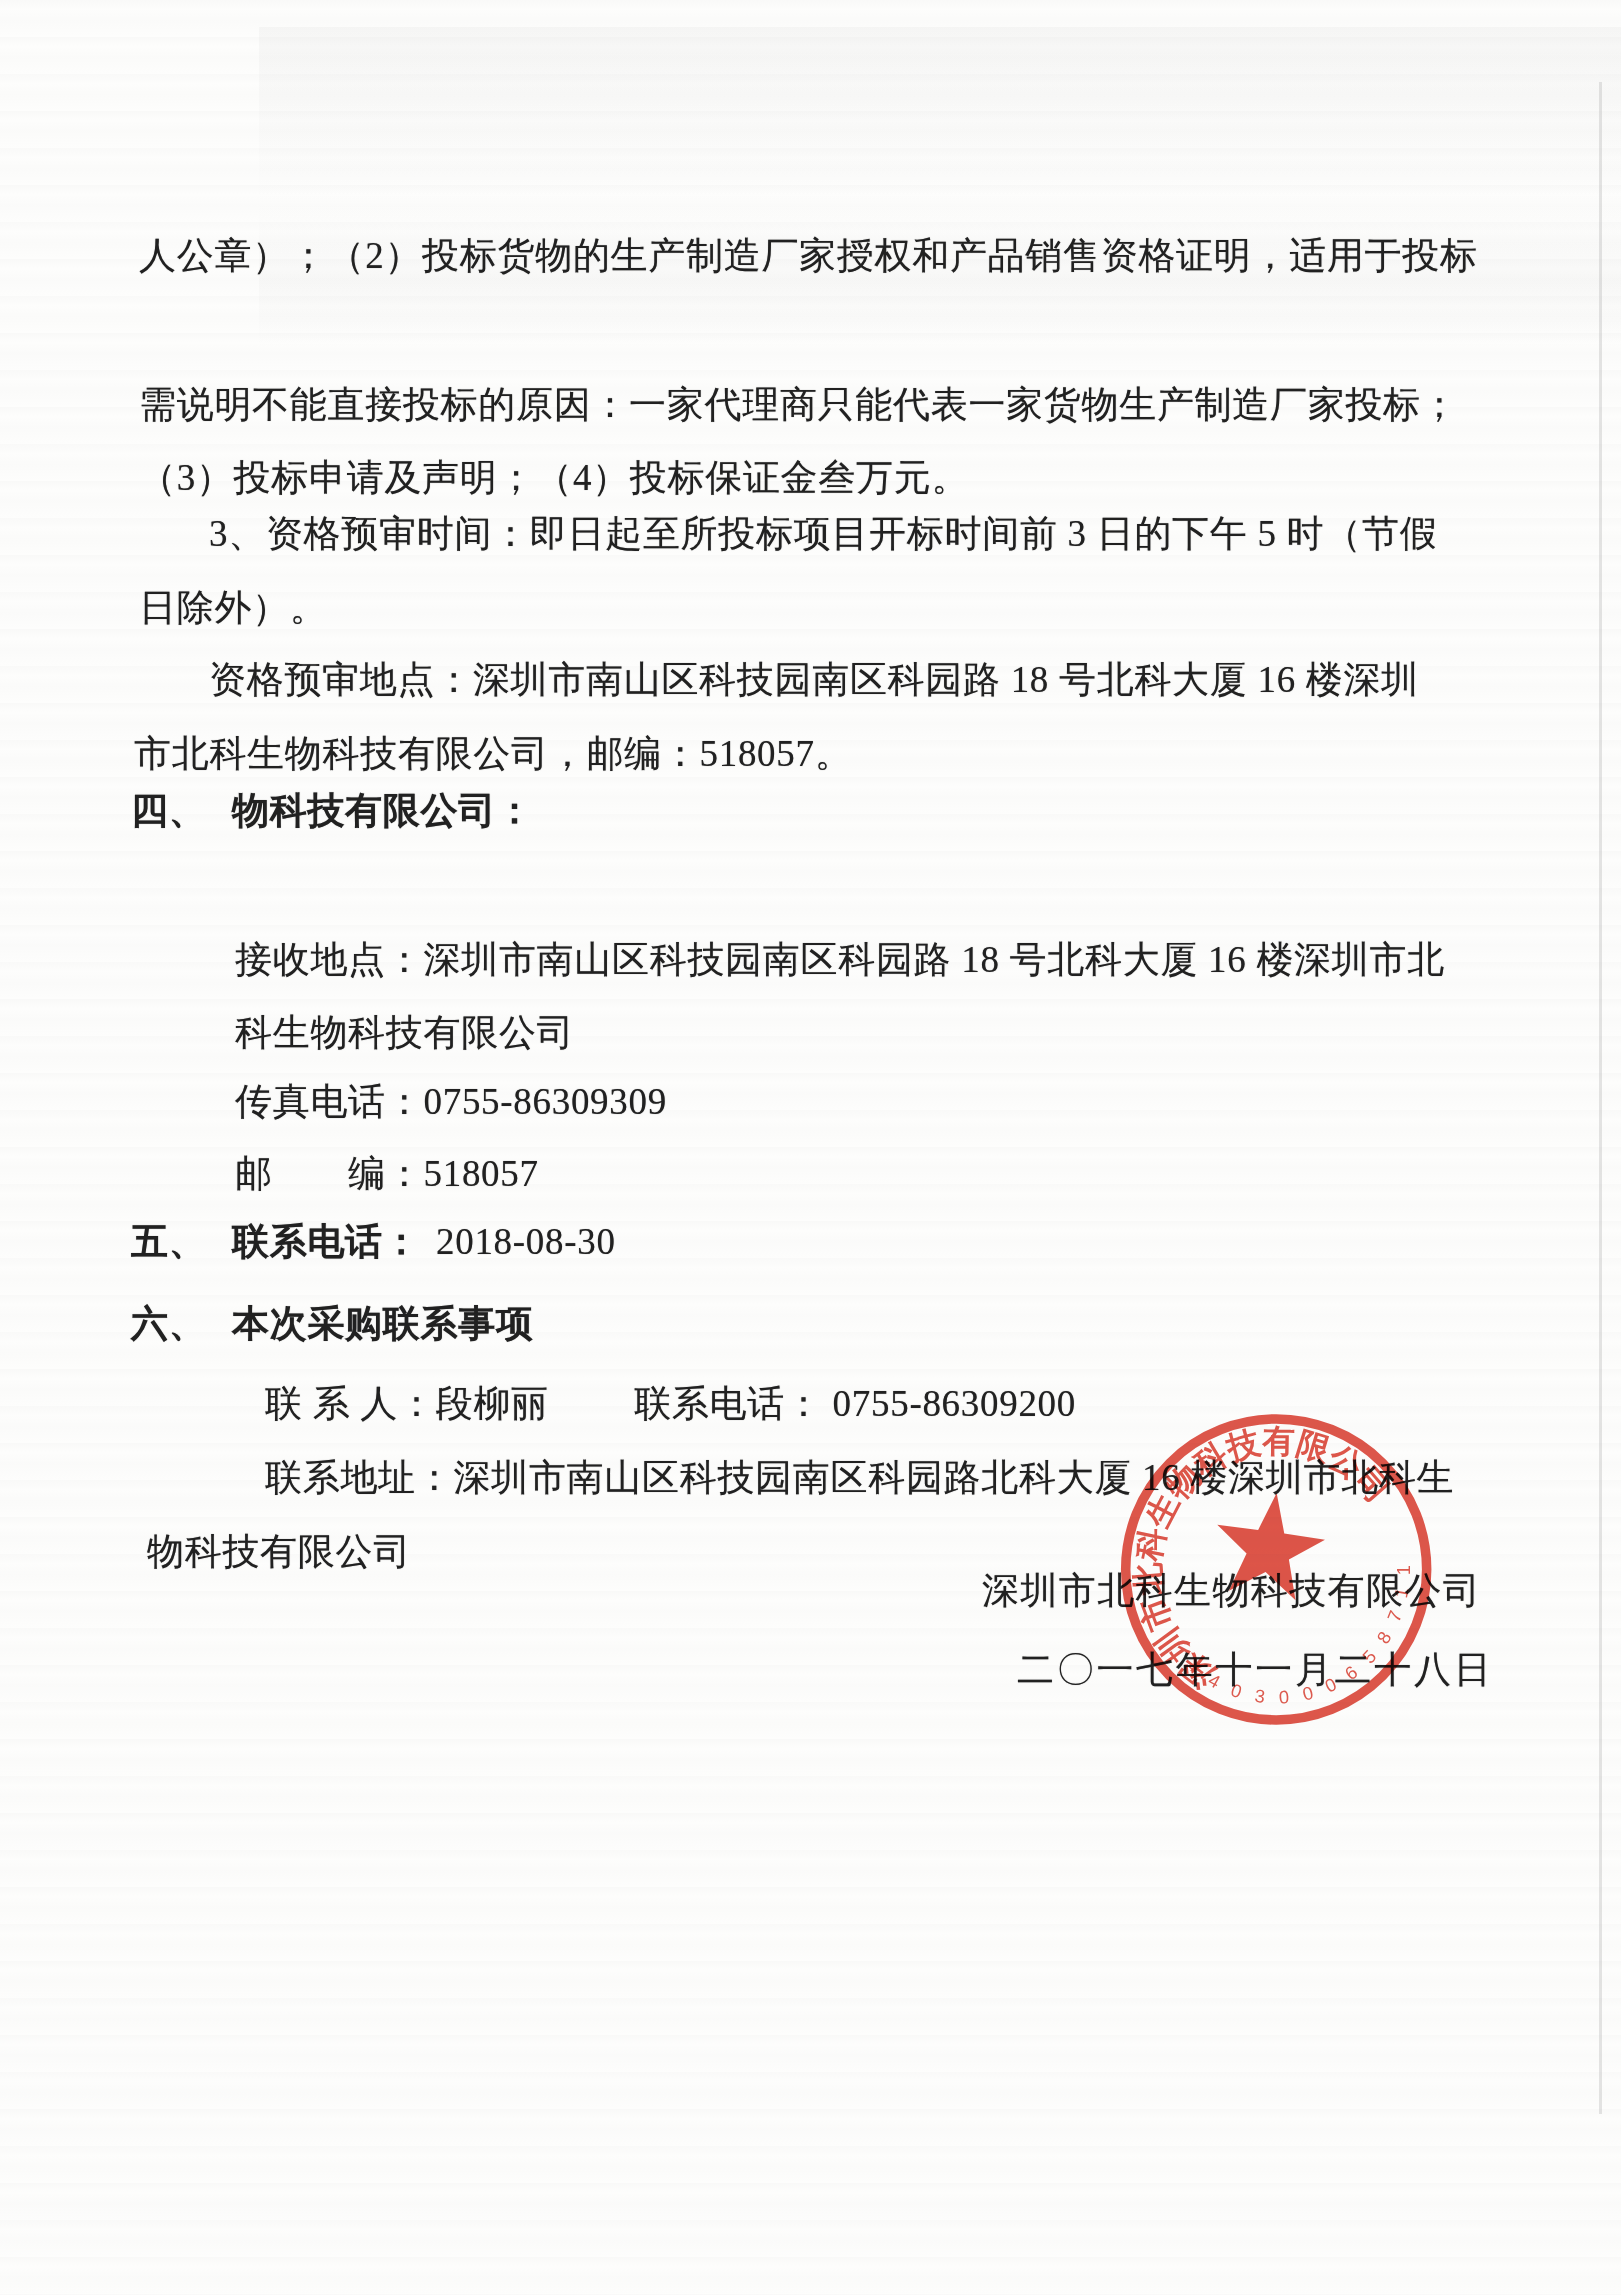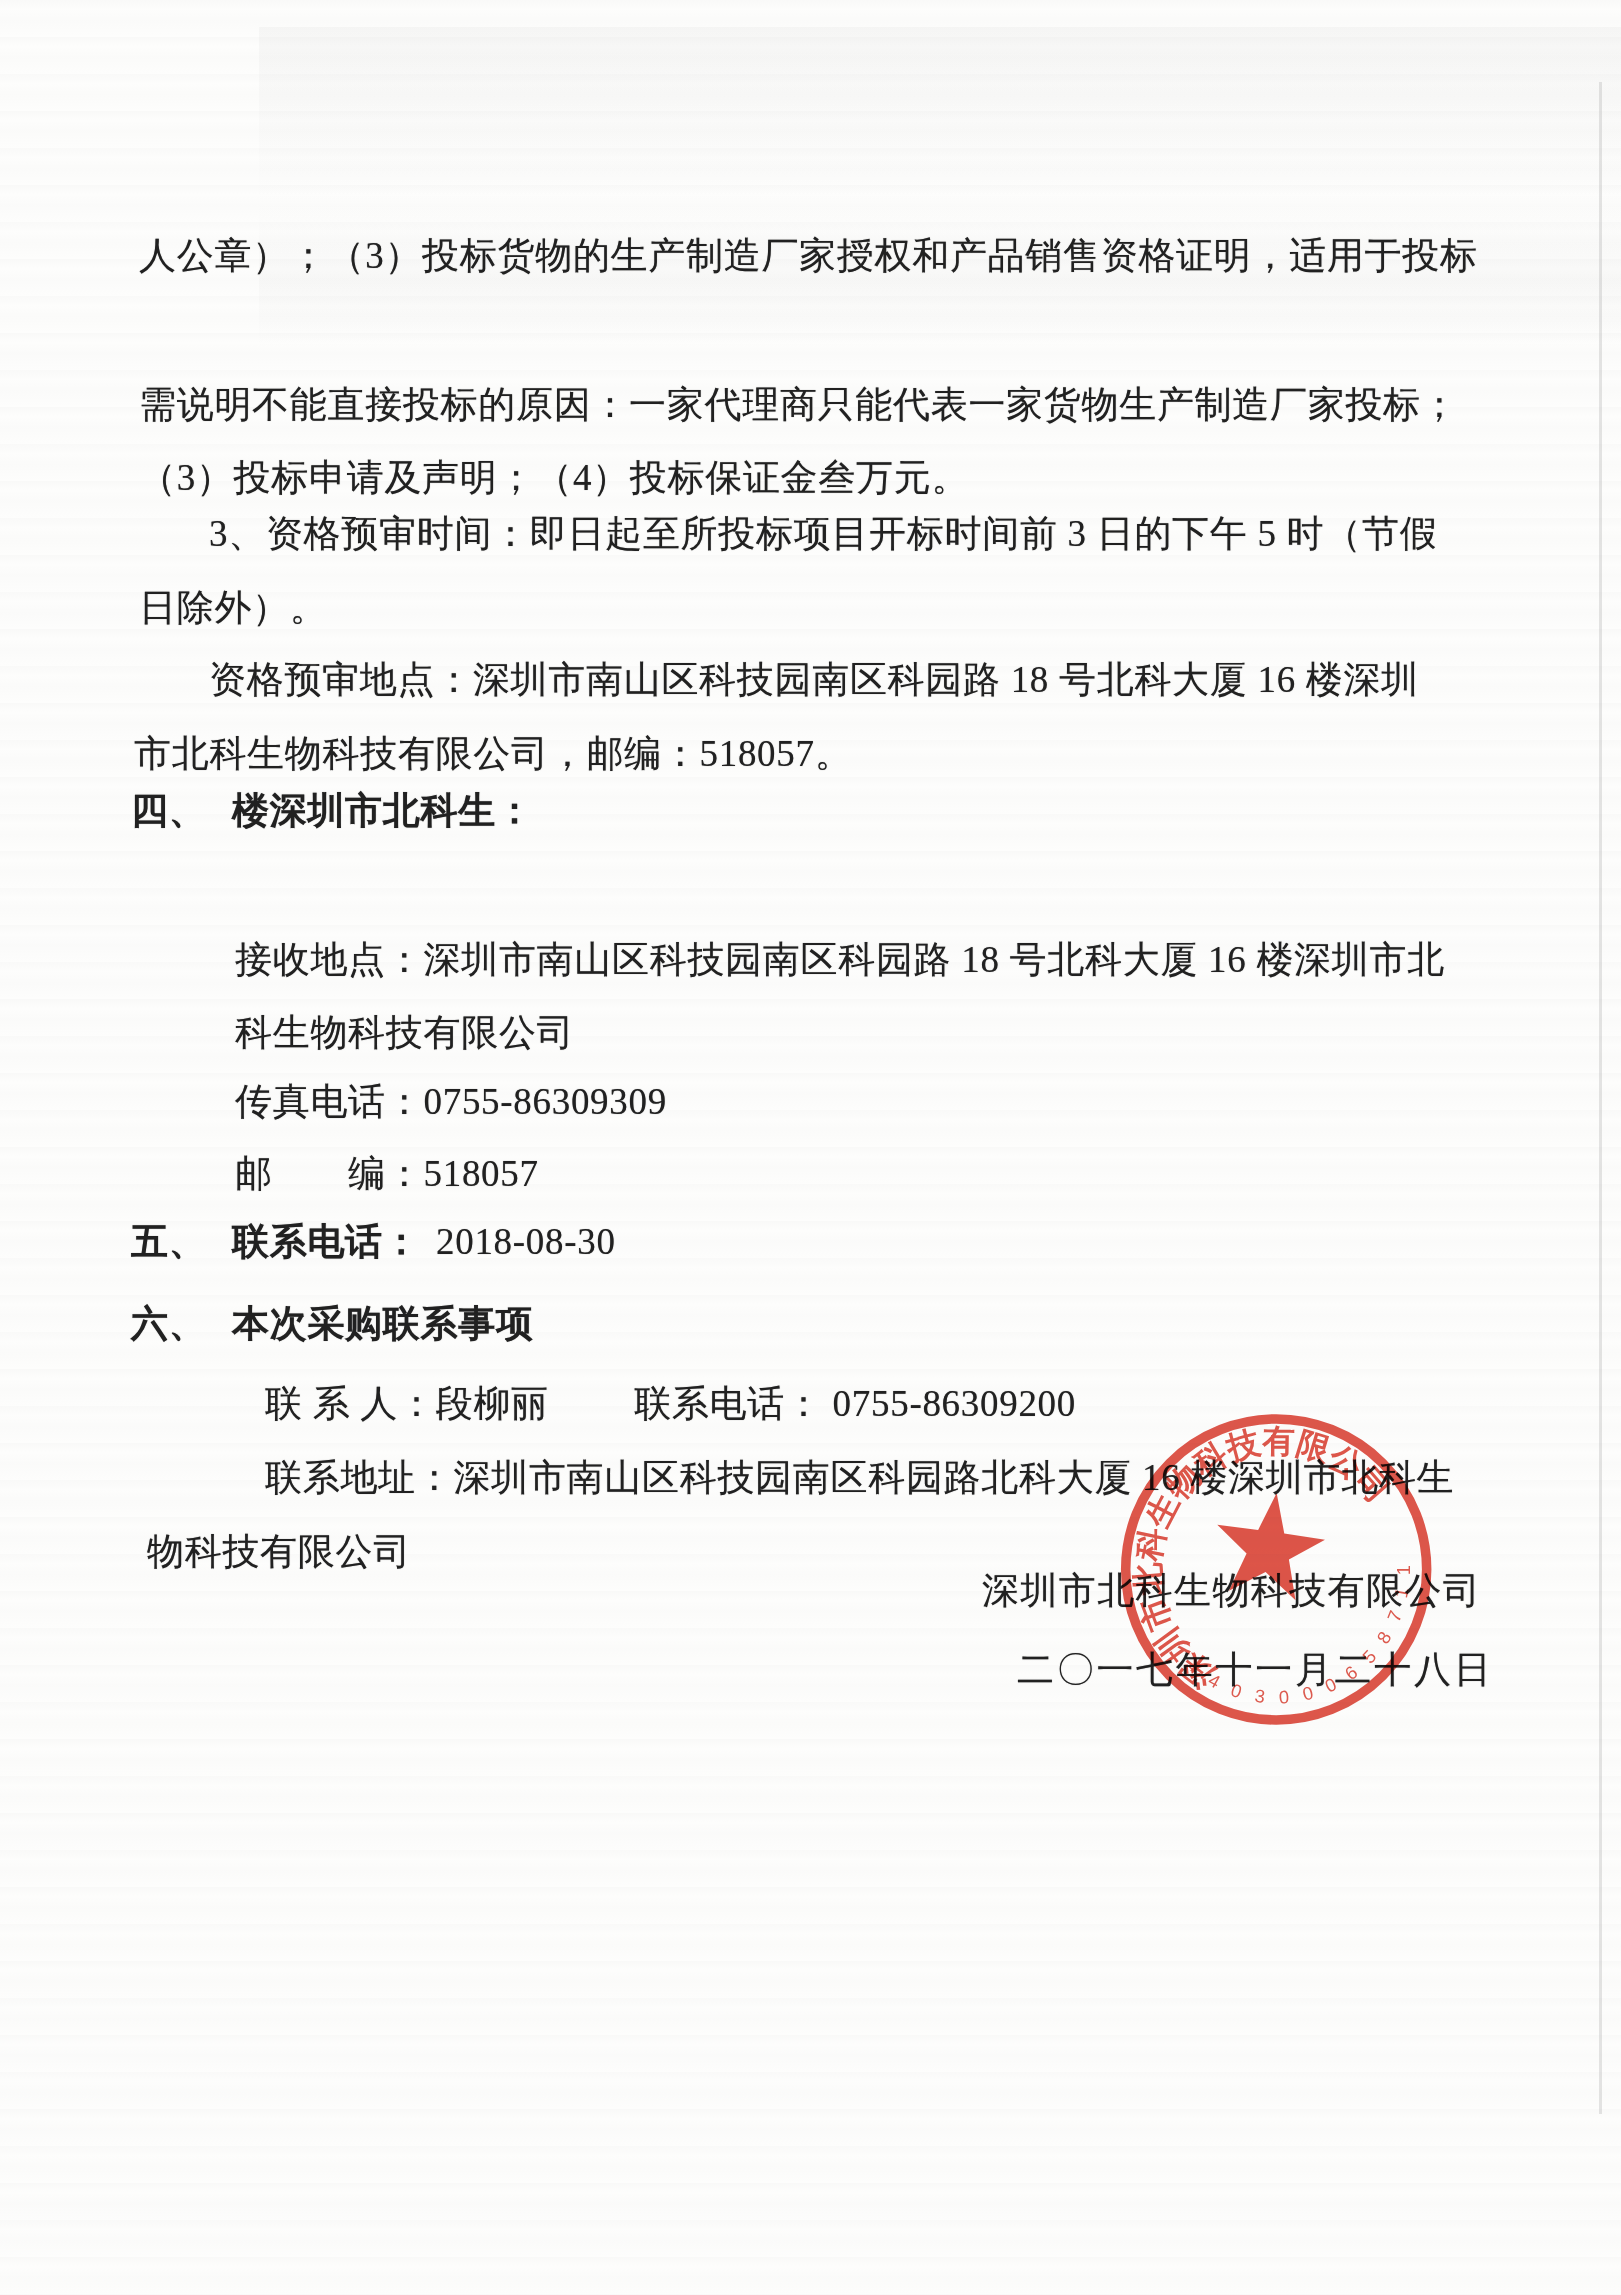--- a/index.html
+++ b/index.html
@@ -73,33 +73,33 @@
   }
 </style>
 </head>
 <body>
 
 <div id="page">
   <div class="streaks"></div>
   <div class="smudge-top"></div>
   <div class="vline-artifact"></div>
 
-  <div class="tline pos-l0">人公章）；（3）投标货物的生产制造厂家授权和产品销售资格证明，适用于投标</div>
+  <div class="tline pos-l0">人公章）；（2）投标货物的生产制造厂家授权和产品销售资格证明，适用于投标</div>
   <div class="tline pos-l2">需说明不能直接投标的原因：一家代理商只能代表一家货物生产制造厂家投标；</div>
   <div class="tline pos-l3">（3）投标申请及声明；（4）投标保证金叁万元。</div>
 
   <div class="tline pos-l4">3、资格预审时间：即日起至所投标项目开标时间前 3 日的下午 5 时（节假</div>
   <div class="tline pos-l5">日除外）。</div>
 
   <div class="tline pos-l6">资格预审地点：深圳市南山区科技园南区科园路 18 号北科大厦 16 楼深圳</div>
   <div class="tline pos-l7">市北科生物科技有限公司，邮编：518057。</div>
 
   <div class="tline pos-sec4">
     <span class="bold sec-num">四、</span>
-    <span class="bold sec-title">楼深圳市北科生：</span>
+    <span class="bold sec-title">物科技有限公司：</span>
   </div>
 
   <div class="tline pos-l9">接收地点：深圳市南山区科技园南区科园路 18 号北科大厦 16 楼深圳市北</div>
   <div class="tline pos-l10">科生物科技有限公司</div>
   <div class="tline pos-l11">传真电话：0755-86309309</div>
   <div class="tline pos-l12">邮　　编：518057</div>
 
   <div class="tline pos-sec5">
     <span class="bold sec-num">五、</span>
     <span class="bold sec-title">联系电话：</span>

